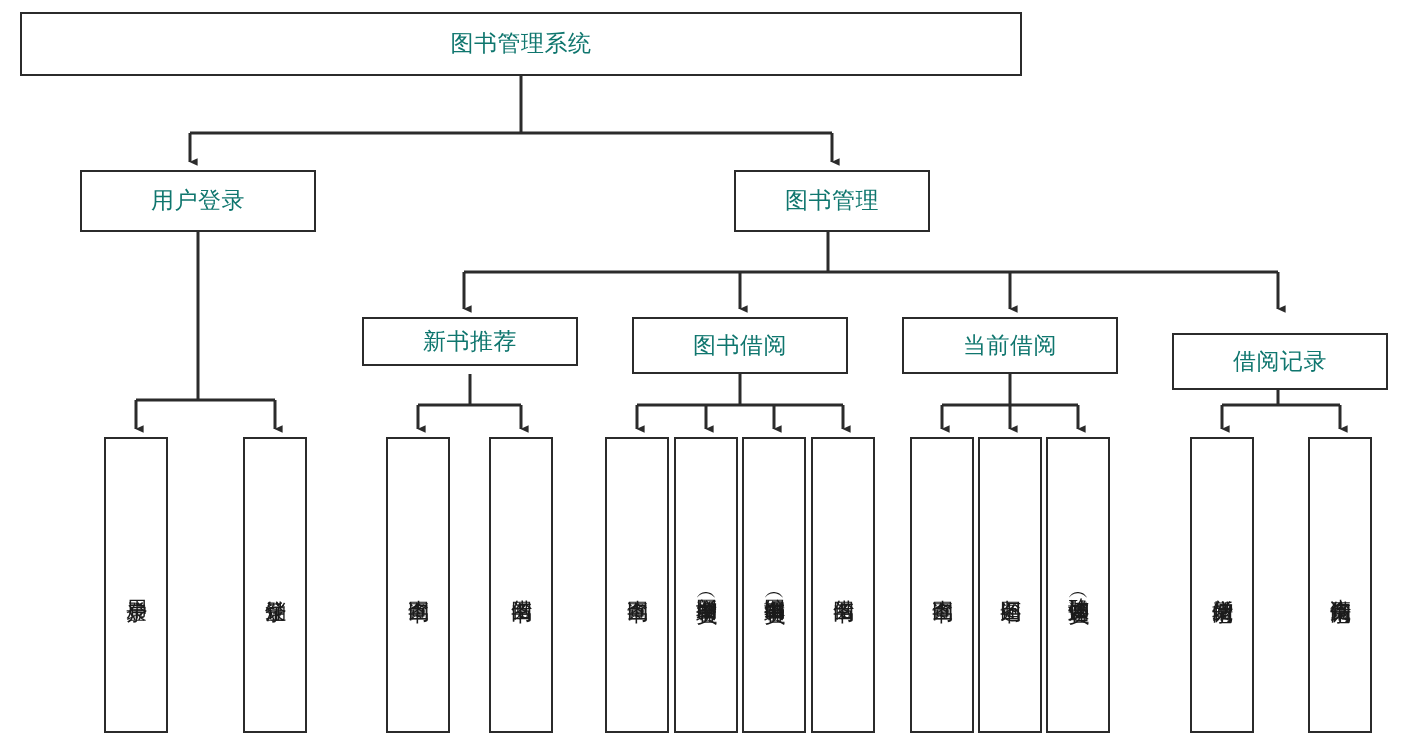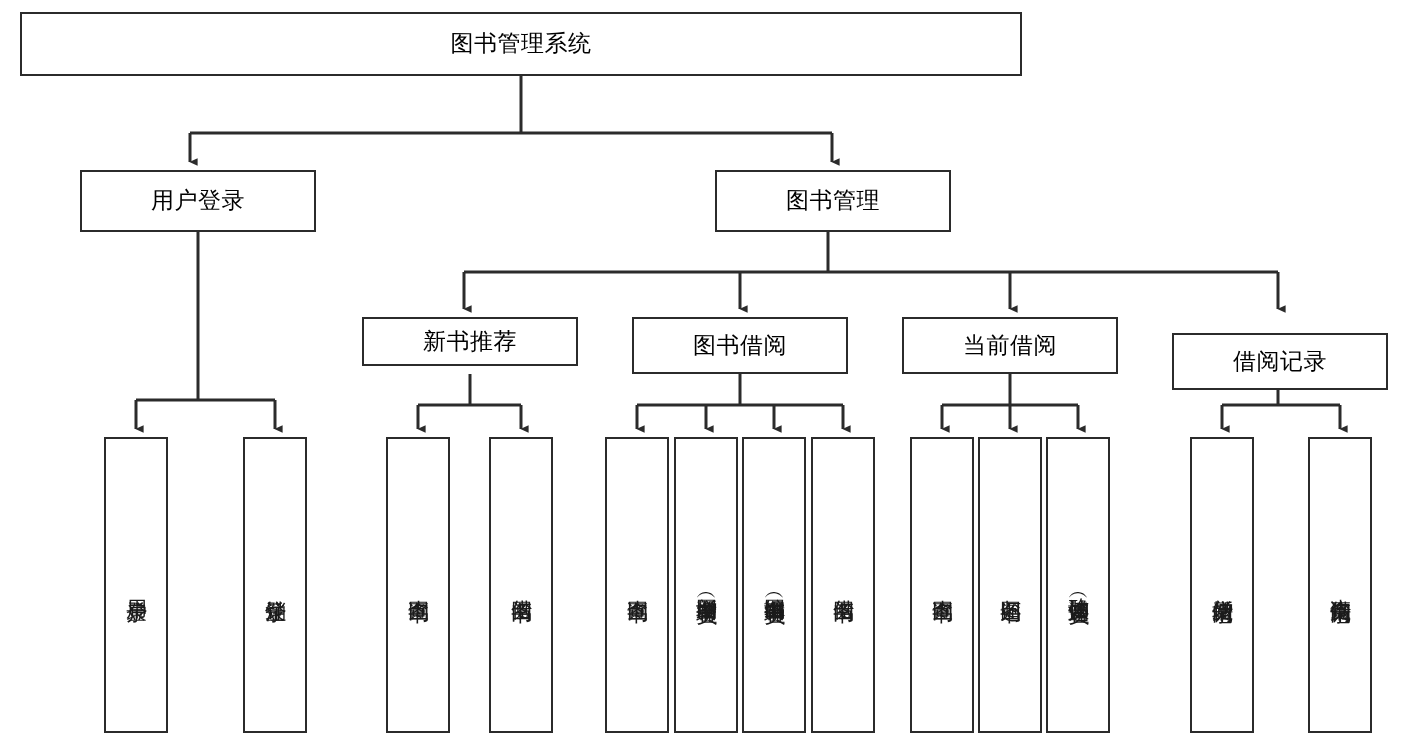--- a/index.html
+++ b/index.html
@@ -35,21 +35,21 @@
     display: flex;
     align-items: center;
     justify-content: center;
     overflow: hidden;
   }
   .node-box.root-box {
     border-width: 2px;
   }
   .node-label-h {
     font-size: 23px;
-    color: #000000;
+    color: #0f766e;
     letter-spacing: 0.5px;
     line-height: 1.1;
     white-space: nowrap;
     font-family: "DejaVu Sans", "Liberation Sans", sans-serif;
   }
   .node-label-v {
     writing-mode: vertical-rl;
     text-orientation: upright;
     font-size: 21px;
     color: #1b1b1b;
@@ -125,21 +125,21 @@
   </svg>
 
   <div class="node-box root-box" style="left:20px; top:12px; width:1002px; height:64px;">
     <span class="node-label-h">图书管理系统</span>
   </div>
 
   <div class="node-box" style="left:80px; top:170px; width:236px; height:62px;">
     <span class="node-label-h">用户登录</span>
   </div>
 
-  <div class="node-box" style="left:715px; top:170px; width:236px; height:62px;">
+  <div class="node-box" style="left:734px; top:170px; width:196px; height:62px;">
     <span class="node-label-h">图书管理</span>
   </div>
 
   <div class="node-box" style="left:362px; top:317px; width:216px; height:49px;">
     <span class="node-label-h">新书推荐</span>
   </div>
 
   <div class="node-box" style="left:632px; top:317px; width:216px; height:57px;">
     <span class="node-label-h">图书借阅</span>
   </div>

